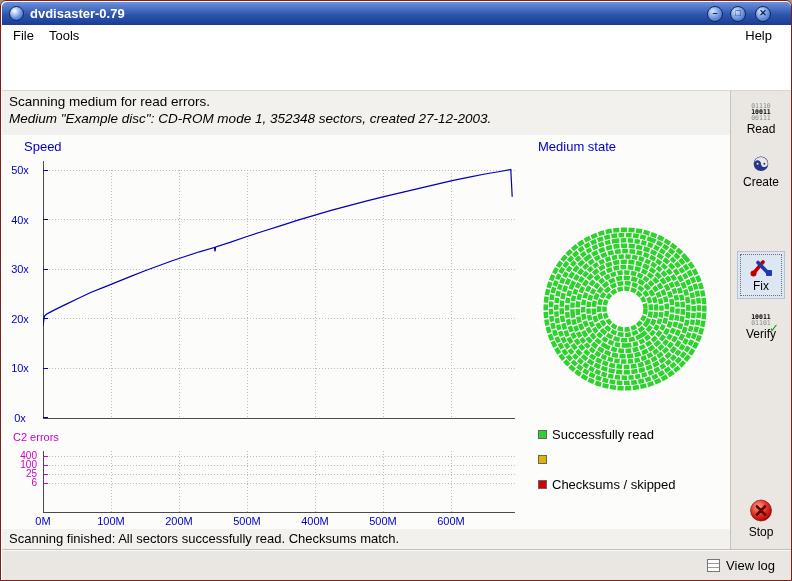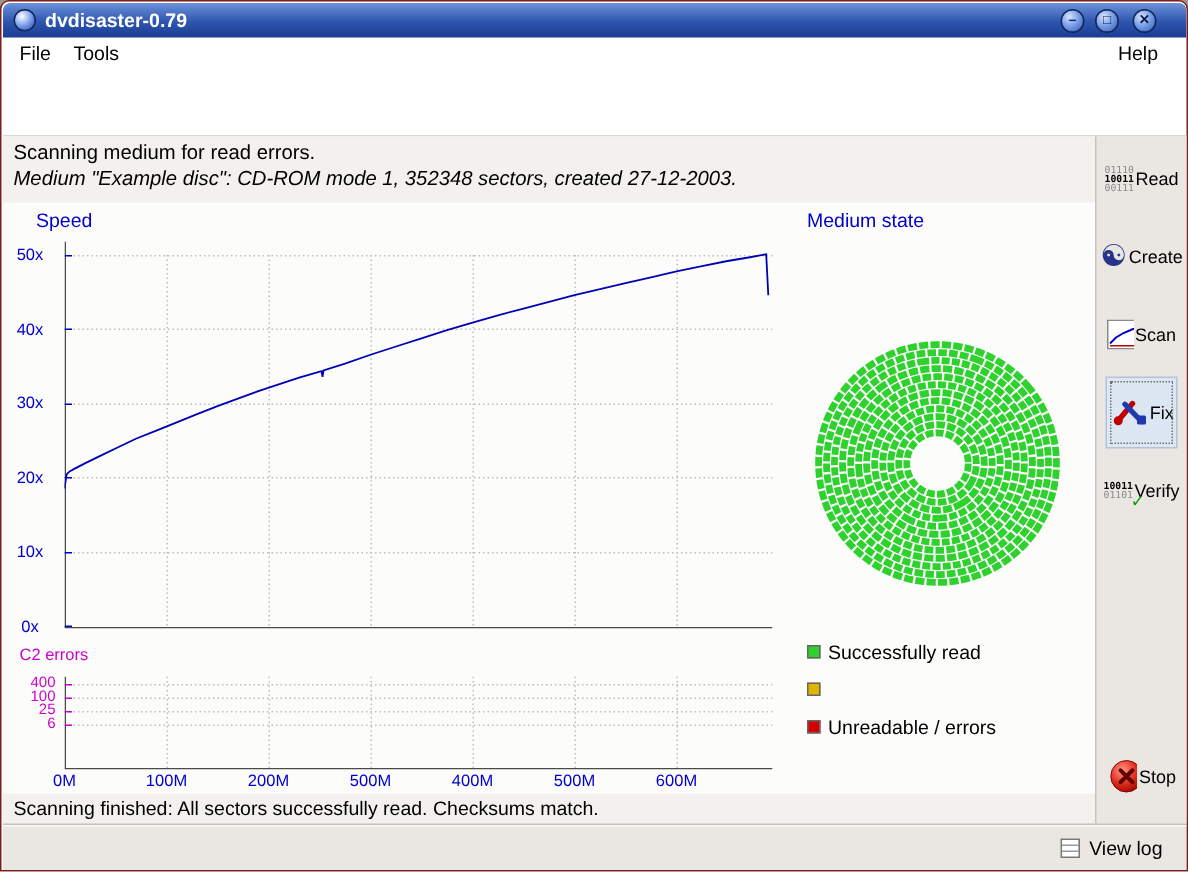--- a/index.html
+++ b/index.html
@@ -55,21 +55,21 @@
   .axis{stroke:#4a4a4a}
   .tickb{stroke:#0000cd}
   .tickm{stroke:#cd00cd}
   .curve{fill:none;stroke-width:1.2}
   .legend-row{position:absolute;font-size:13px}
   .swatch{position:absolute;width:9px;height:9px;border:1px solid #666}
   .status-msg{left:8px;top:530px;font-size:13px}
 
   
   .sidebar{left:729px;top:90px;width:62px;height:458px;background:#eae7e2;border-left:1px solid #c6c2bd}
-  .side-btn{position:absolute;width:48px;height:48px;display:flex;flex-direction:row;
+  .side-btn{position:absolute;width:48px;height:48px;display:flex;flex-direction:column;
     align-items:center;justify-content:center;gap:1px;cursor:pointer;border:1px solid transparent}
   .side-btn.active{background:#dde7f3;border:1px solid #b4c1d6;outline:1px dotted #707070;outline-offset:-4px}
   .side-label{font-size:12px}
   .bin-icon{position:relative;font-family:"DejaVu Sans Mono",monospace;font-size:6.5px;line-height:6px;text-align:center}
   .bin-row.dim{color:#8a8a8a}
   .bin-row.strong{color:#000;font-weight:bold}
   .bin-row.red{color:#b42020}
   .bin-row.blue{color:#2030a8}
   .yin{font-size:20px;line-height:20px;color:#27348b}
   .vcheck{position:absolute;right:-7px;bottom:-5px;color:#009a00;font-size:13px;font-weight:bold}
@@ -243,46 +243,38 @@
         <circle cx="85" cy="85" r="74.0" fill="none" stroke="#2ed12e" stroke-width="4.5" stroke-dasharray="5.7 1.5" transform="rotate(290 85 85)"></circle>
         <circle cx="85" cy="85" r="79.3" fill="none" stroke="#2ed12e" stroke-width="4.5" stroke-dasharray="6.1 1.5" transform="rotate(319 85 85)"></circle>
       </g>
     <circle cx="85" cy="85" r="16.5" fill="#fcfcfb"></circle>
   </svg>
 
   <div class="swatch" style="left: 537px; top: 429px; background: rgb(46, 209, 46);"></div>
   <div class="legend-row" style="left:551px;top:426px">Successfully read</div>
   <div class="swatch" style="left: 537px; top: 454px; background: rgb(224, 180, 0);"></div>
   <div class="swatch" style="left: 537px; top: 479px; background: rgb(212, 0, 0);"></div>
-  <div class="legend-row" style="left:551px;top:476px">Unreadable / errors</div>
+  <div class="legend-row" style="left:551px;top:476px">Checksums / skipped</div>
 
   <div class="abs status-msg">Scanning finished: All sectors successfully read. Checksums match.</div>
 
   <div class="side-btn" style="left:736px;top:94px">
     <div class="bin-icon">
       <div class="bin-row dim">01110</div>
       <div class="bin-row strong">10011</div>
       <div class="bin-row dim">00111</div>
     </div>
     <div class="side-label">Read</div>
   </div>
 
   <div class="side-btn" style="left:736px;top:146px">
     <div class="yin">☯</div>
     <div class="side-label">Create</div>
   </div>
 
-  <div class="side-btn" style="left:736px;top:198px">
-    <svg width="26" height="20">
-      <rect x="0.5" y="0.5" width="25" height="19" fill="#ffffff" stroke="#8a8a8a"></rect>
-      <polyline points="2,16 6,12 11,9 17,6.5 24,4" fill="none" stroke="#0000c0" stroke-width="1.3"></polyline>
-      <line x1="2" y1="17.5" x2="24" y2="17.5" stroke="#c00000"></line>
-    </svg>
-    <div class="side-label">Scan</div>
-  </div>
 
   <div class="side-btn active" style="left:736px;top:250px">
     <svg width="26" height="20">
       <line x1="5" y1="16" x2="15" y2="4" stroke="#c00000" stroke-width="3.6" stroke-linecap="round"></line>
       <circle cx="5.5" cy="15.5" r="3" fill="#c00000"></circle>
       <line x1="10" y1="4.5" x2="21" y2="16" stroke="#2038b0" stroke-width="3.6" stroke-linecap="round"></line>
       <rect x="18" y="12" width="6" height="6" rx="1" fill="#2038b0"></rect>
     </svg>
     <div class="side-label">Fix</div>
   </div>

